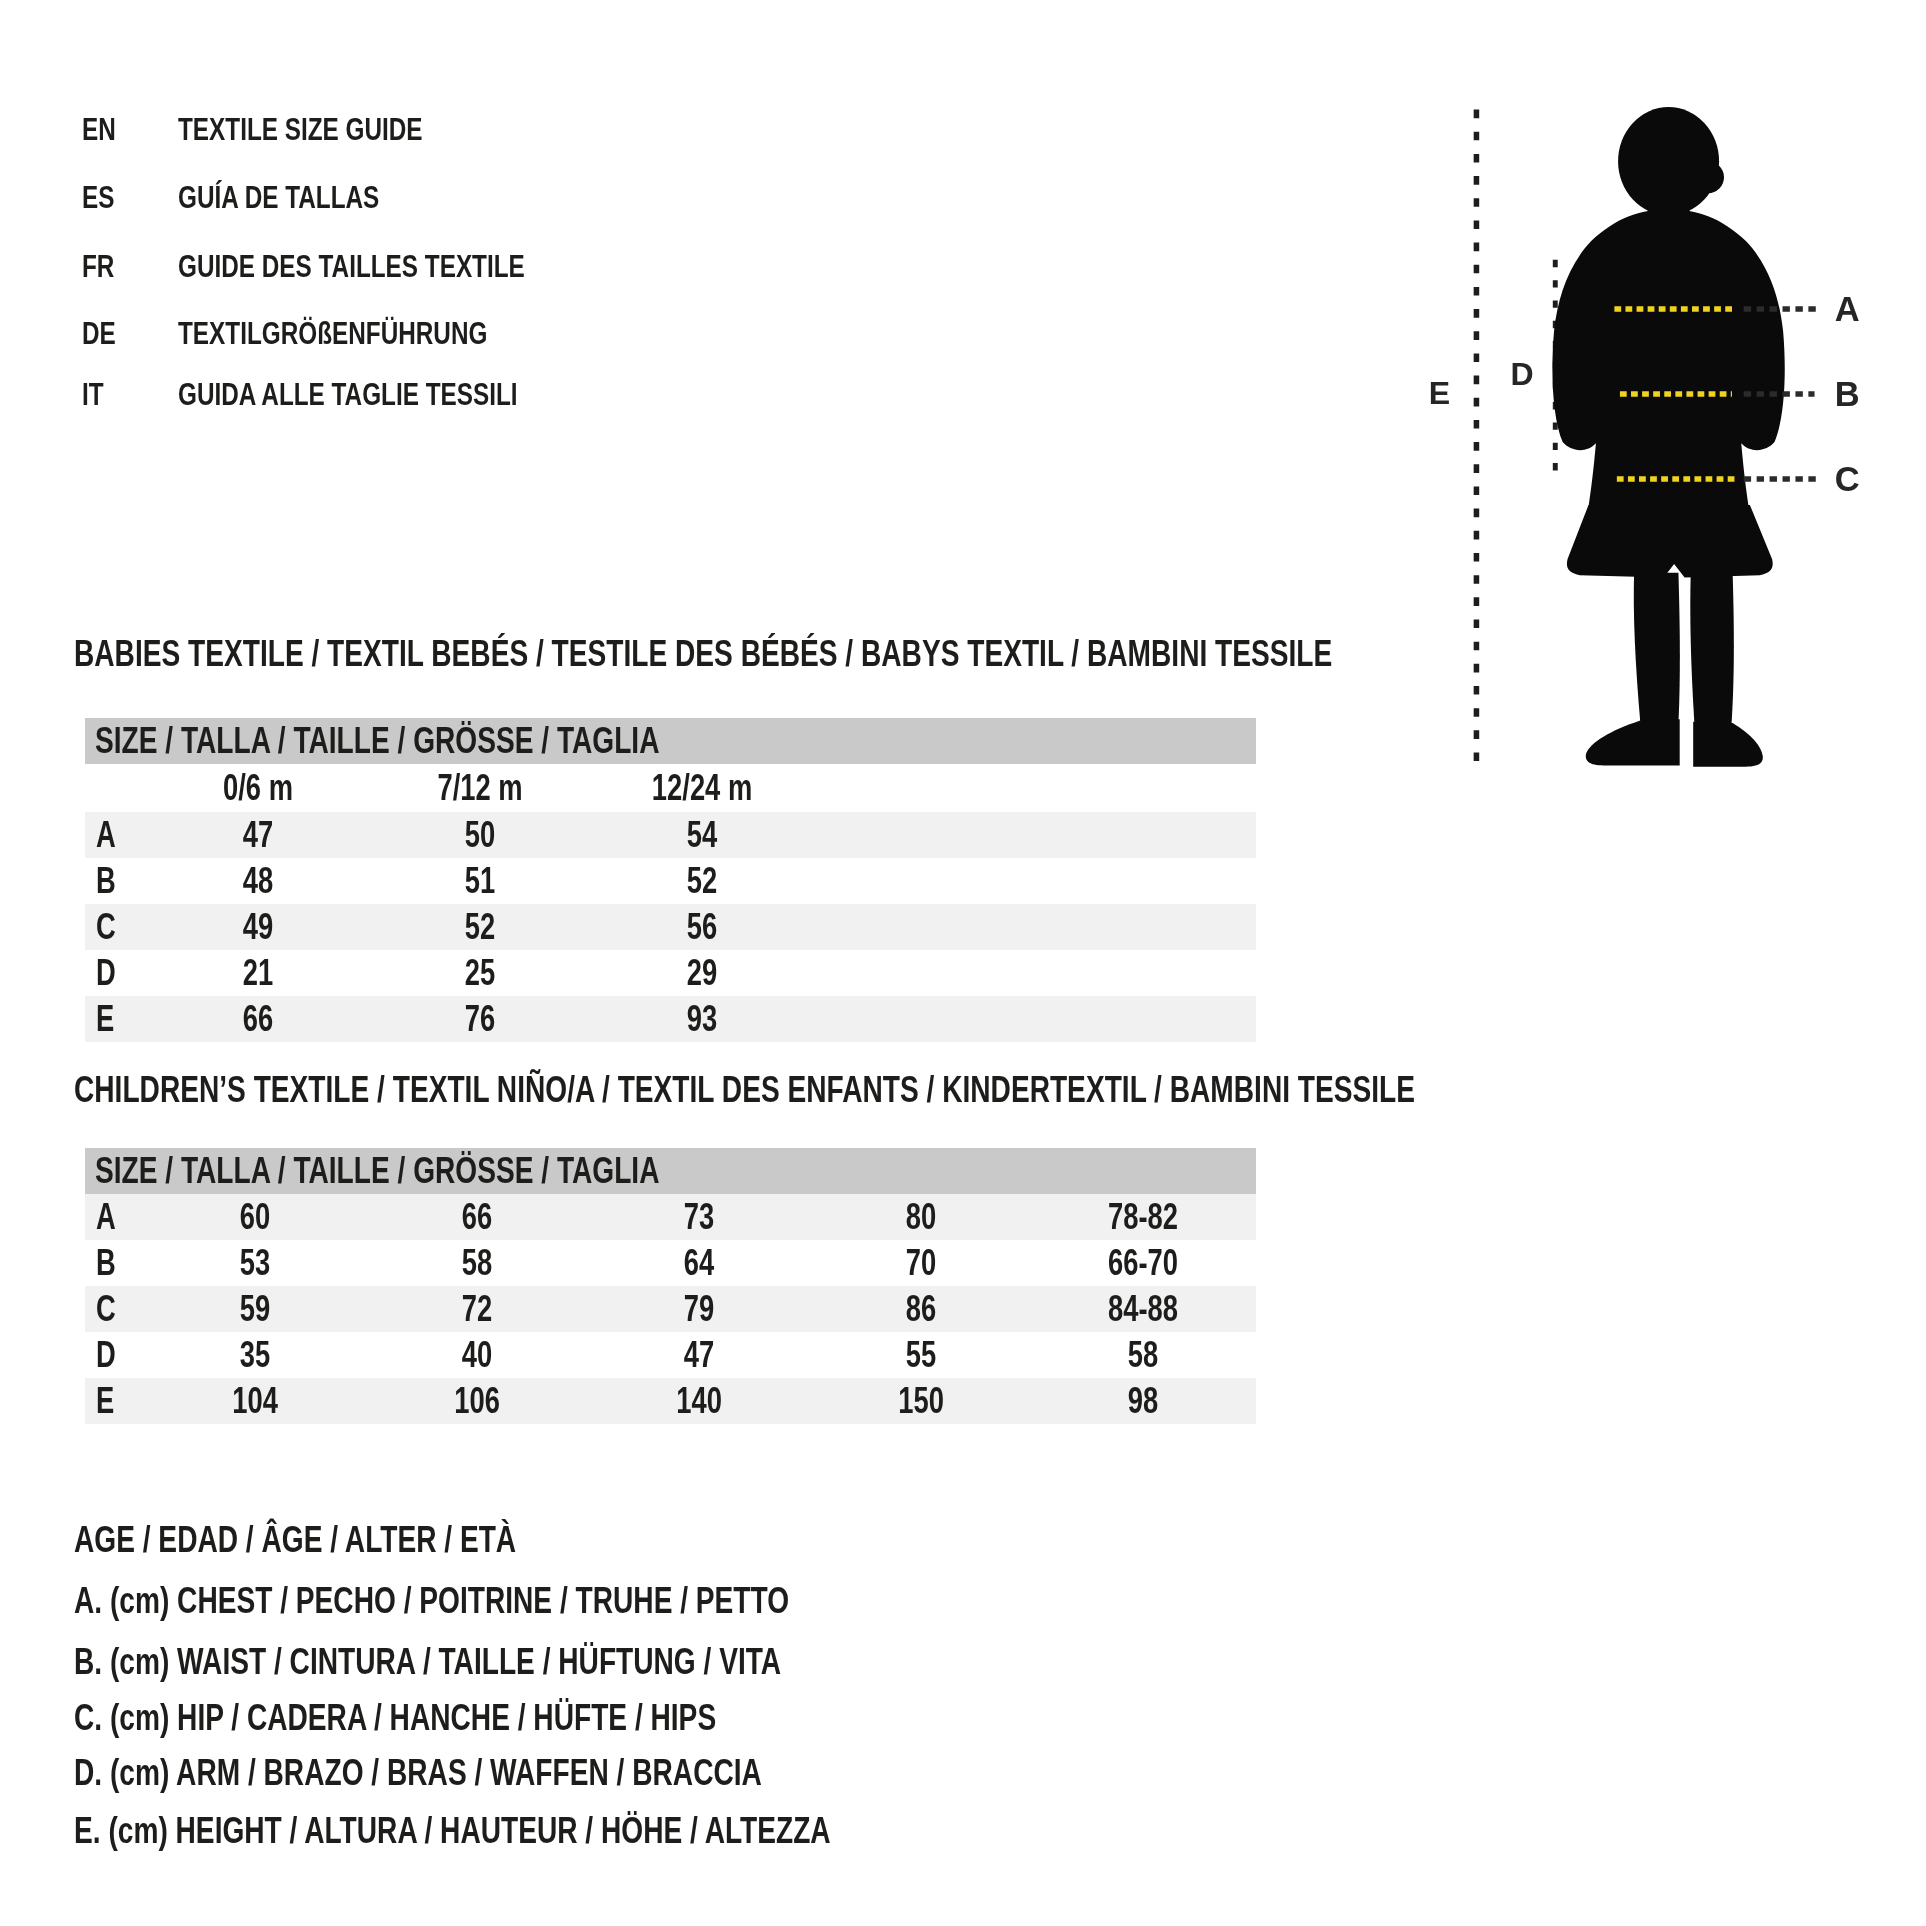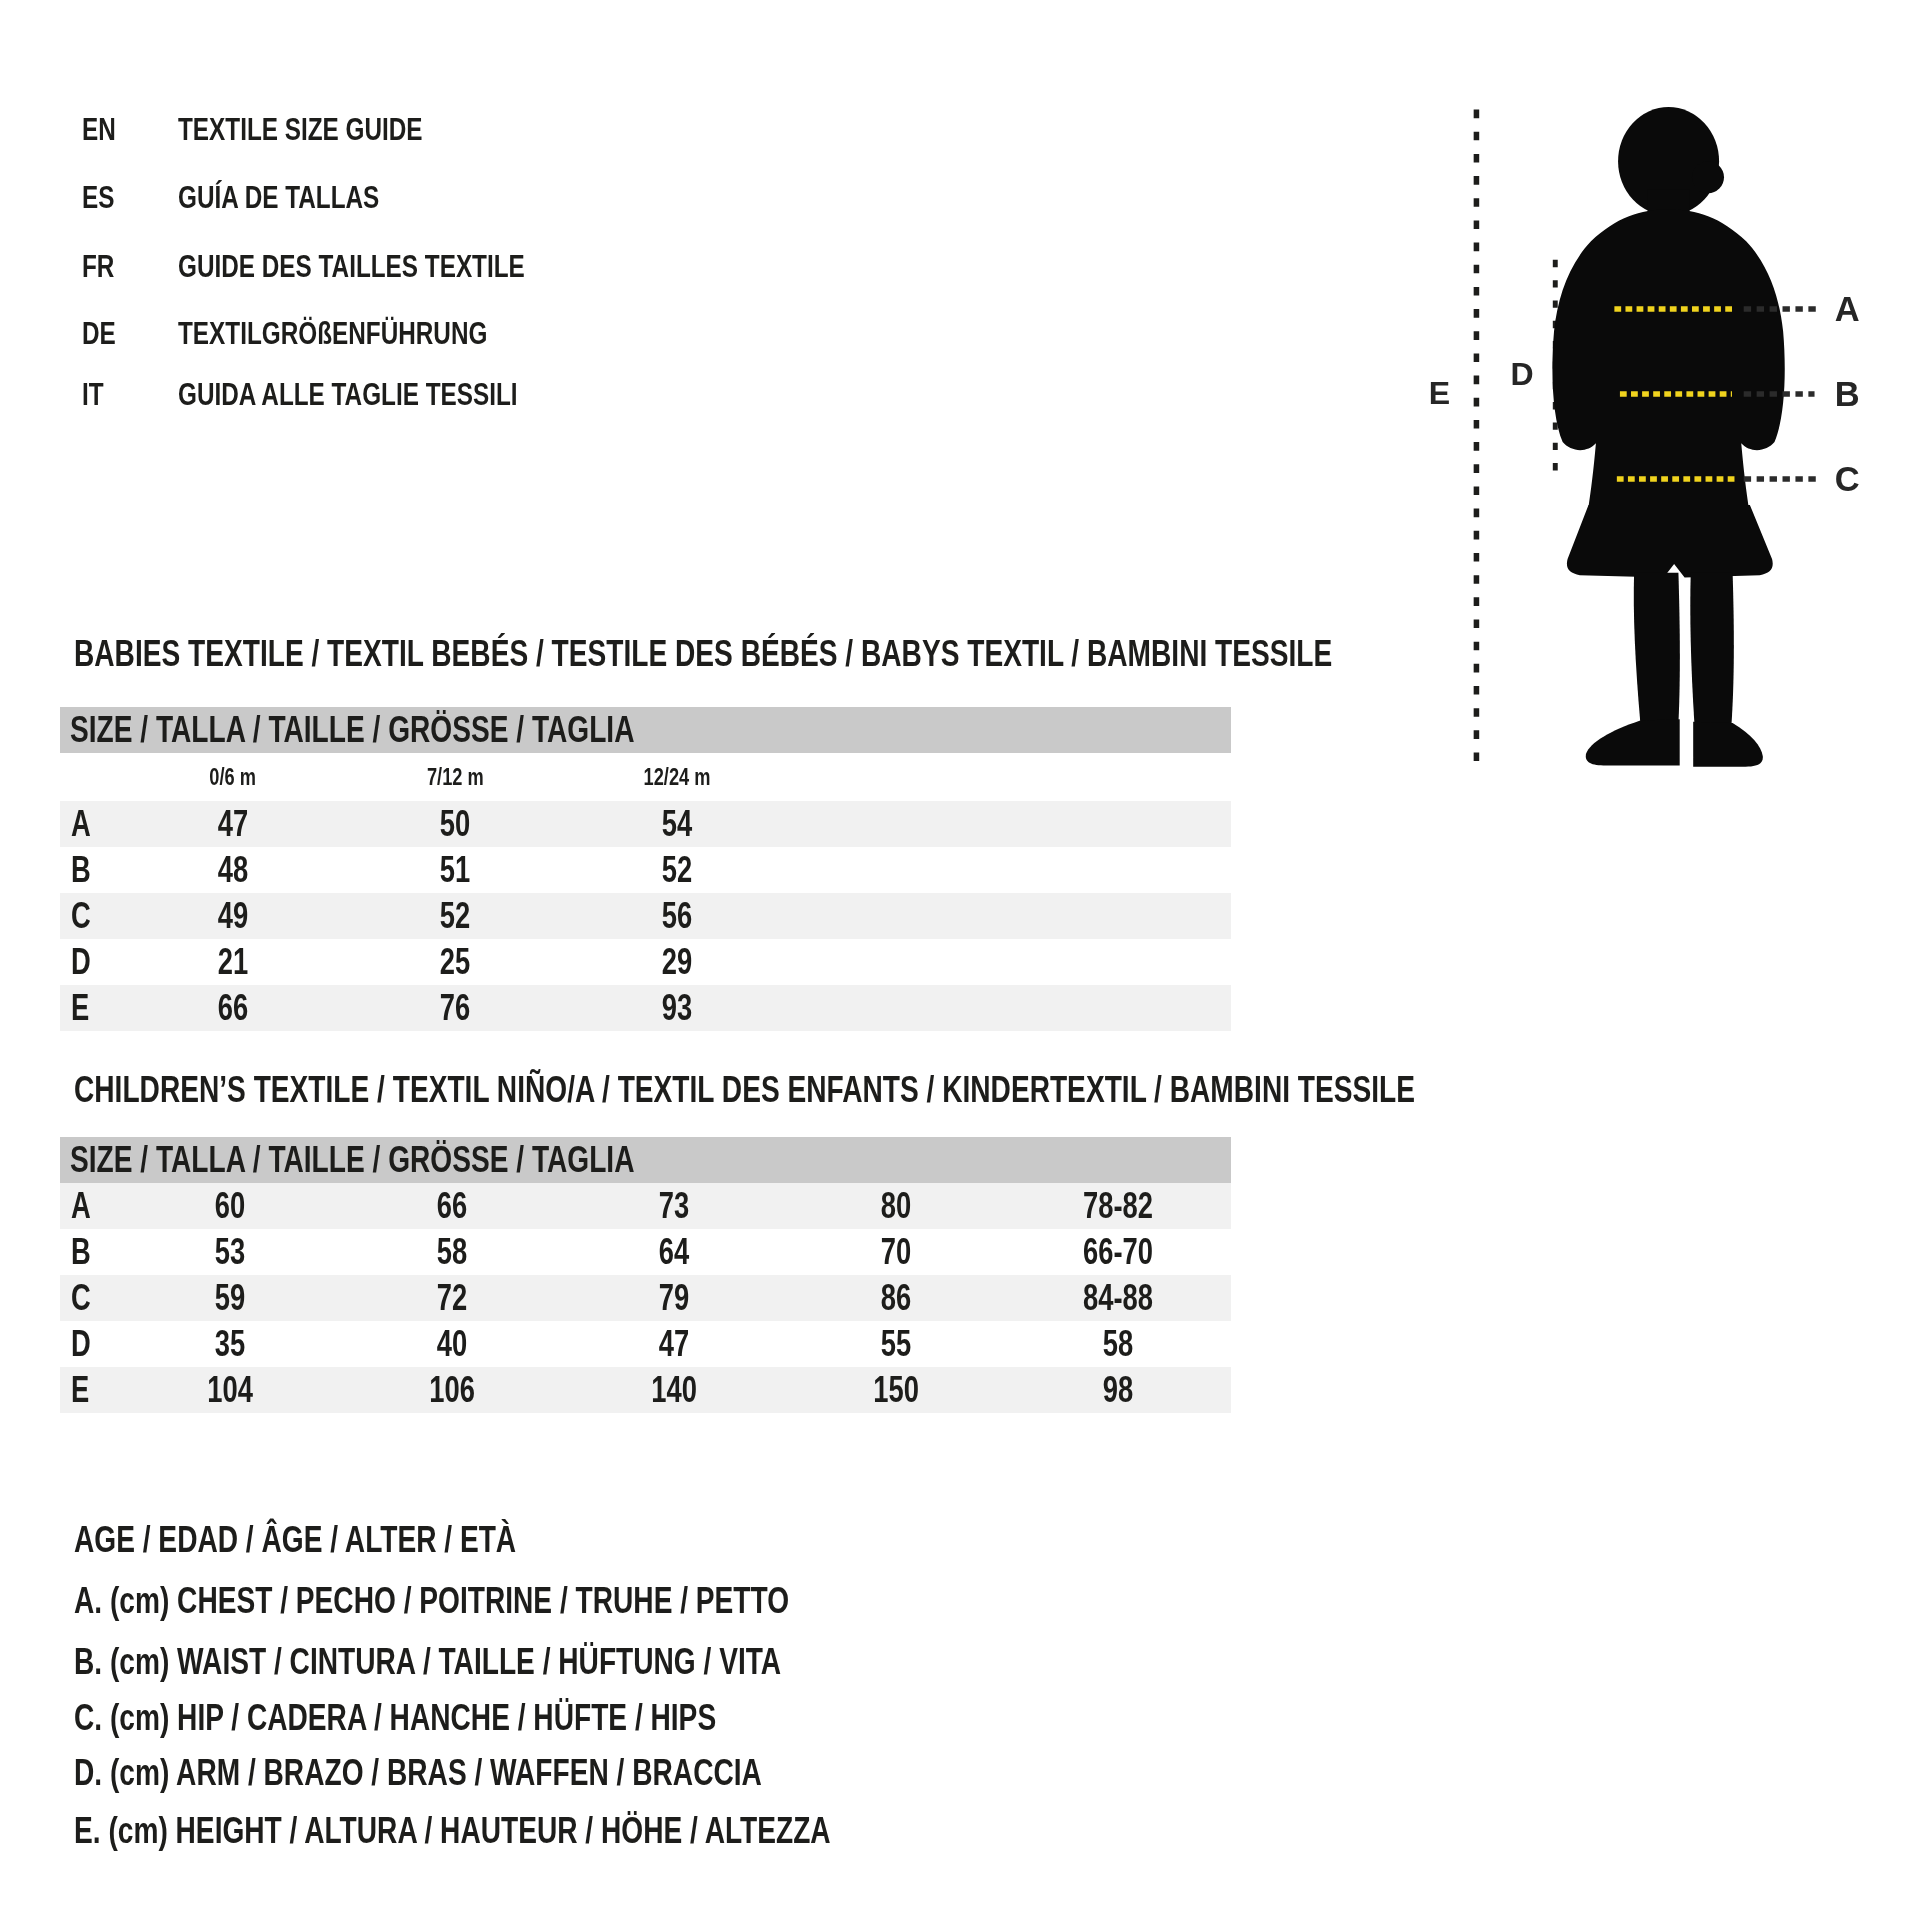--- a/index.html
+++ b/index.html
@@ -24,30 +24,30 @@
   .cond-c { transform-origin:50% 50%; }
 
   
   .lang-row { left:82px; font-size:32px; line-height:48px; }
   .lang-code { display:inline-block; width:87px; }
 
   
   .section-heading { left:74px; font-size:37px; line-height:37px; }
 
   
-  .size-table { left:60px; width:1171px; }
+  .size-table { left:85px; width:1171px;margin-top:11px; }
   .size-bar {
     height:46px; background:#c9c9c9;
     display:flex; align-items:center;
     padding-left:10px; box-sizing:border-box;
     font-size:37px;
   }
   .grid3 { display:grid; grid-template-columns:62px 222px 222px 222px; align-items:center; }
   .grid5 { display:grid; grid-template-columns:59px 222px 222px 222px 222px 222px; align-items:center; }
-  .hdr-row { height:48px; font-size:24px; }
+  .hdr-row { height:48px; font-size:36px; }
   .t-row  { height:46px; font-size:36px; }
   .t-row5 { height:46px; font-size:36px; }
   .alt { background:#f1f1f1; }
   .rlabel { padding-left:11px; text-align:left; }
   .cell { text-align:center; }
 
   
   .legend-line { left:74px; font-size:37px; line-height:37px; }
 
   

